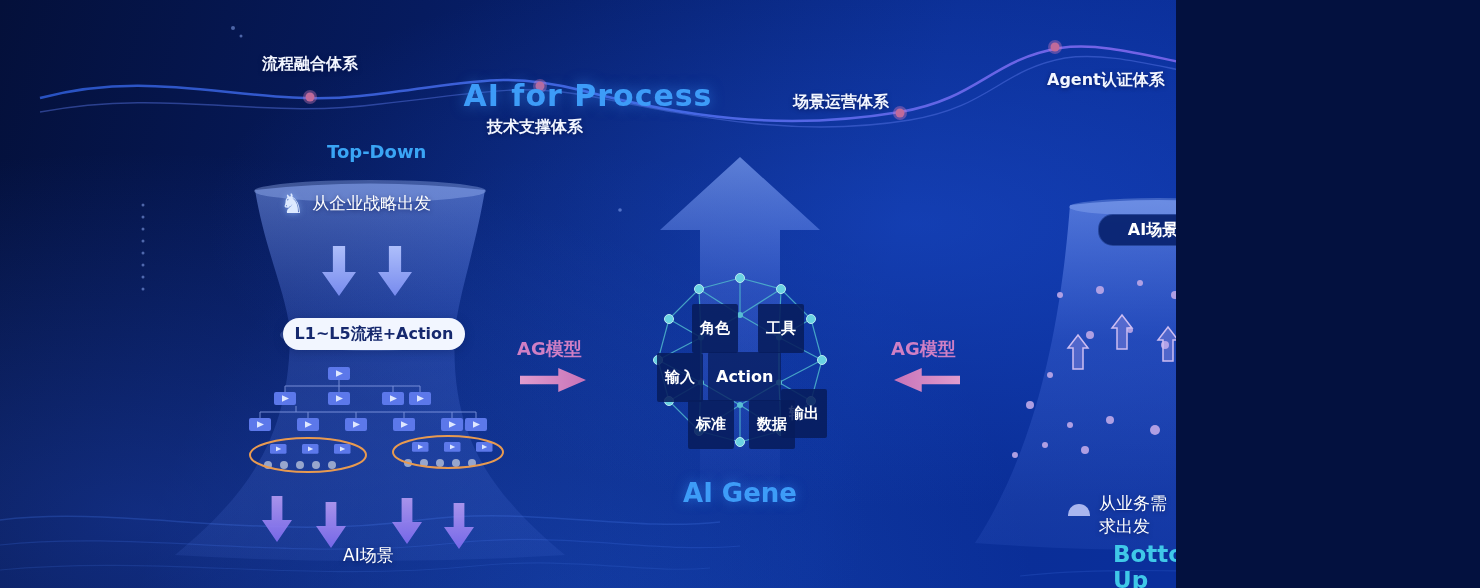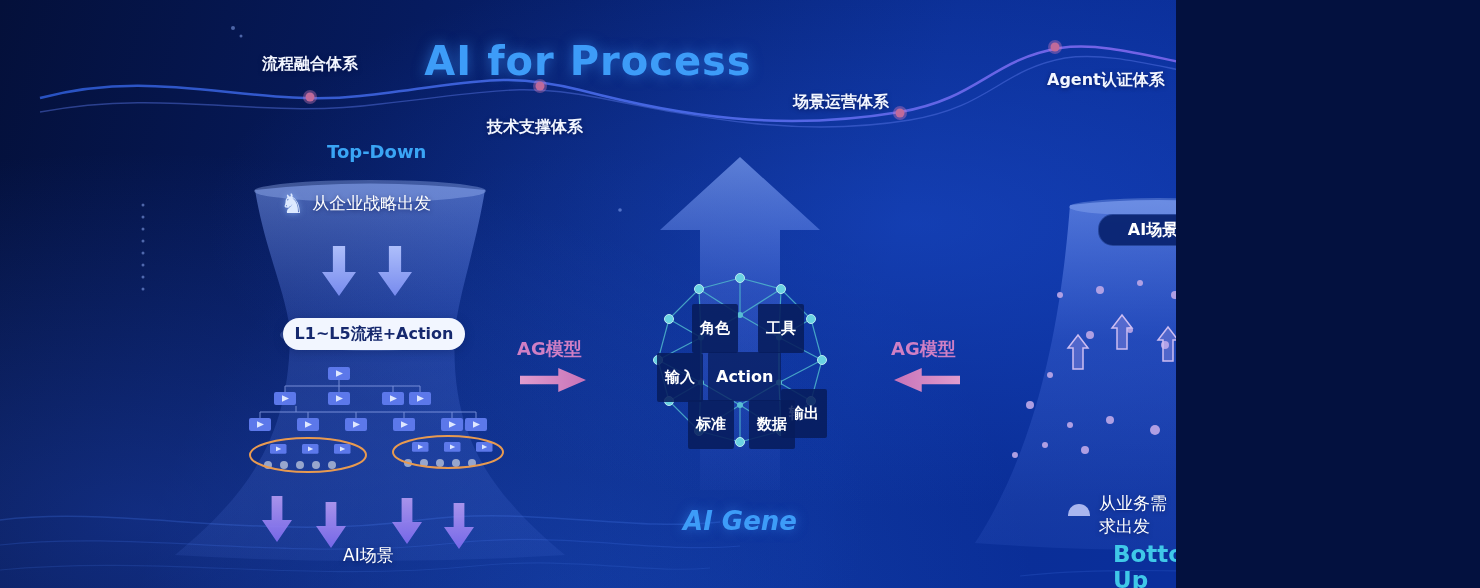--- a/index.html
+++ b/index.html
@@ -10,22 +10,23 @@
       radial-gradient(ellipse at 78% 38%, rgba(35,90,230,0.38), rgba(0,0,0,0) 55%),
       radial-gradient(ellipse at 12% 88%, rgba(45,95,235,0.30), rgba(0,0,0,0) 50%),
       radial-gradient(ellipse at 50% 115%, rgba(40,110,240,0.25), rgba(0,0,0,0) 55%),
       linear-gradient(105deg,#04103a 0%,#061b5f 32%,#0a2d92 72%,#0a2f9c 100%);
   }
   .abs{position:absolute;}
   svg{display:block;overflow:visible;}
 
   
   .title{
-    font-size:40px;font-weight:bold;color:#3d9cf8;letter-spacing:1px;
+    font-size:30px;font-weight:bold;color:#3d9cf8;letter-spacing:1px;
     text-shadow:0 0 14px rgba(60,150,255,0.55);
+    margin-top:40px;
   }
   .curve-label{font-size:16px;font-weight:bold;color:#f2f6ff;text-shadow:0 1px 4px rgba(0,10,60,.6);}
   .section-label-blue{font-size:18px;font-weight:bold;color:#3aa5f5;}
   .section-label-teal{font-size:23px;font-weight:bold;color:#3fc8e8;}
   .white-bold{font-size:17px;font-weight:normal;color:#ffffff;text-shadow:0 1px 4px rgba(0,10,60,.5);}
   .caption{font-size:26px;font-weight:bold;color:#3d9cf8;text-shadow:0 0 12px rgba(60,150,255,.5);}
   .ag-label{font-size:18px;font-weight:bold;color:#cf7fc4;}
 
   .pill-light{
     background:#f2f6ff;color:#16296e;font-size:16px;font-weight:bold;
@@ -242,21 +243,21 @@
   </svg>
 
   <div class="gene-pill" style="left:692px;top:304px;">角色</div>
   <div class="gene-pill" style="left:758px;top:304px;">工具</div>
   <div class="gene-pill" style="left:657px;top:353px;">输入</div>
   <div class="gene-pill action" style="left:708px;top:352px;">Action</div>
   <div class="gene-pill" style="left:781px;top:353px;margin-top:36px;">输出</div>
   <div class="gene-pill" style="left:688px;top:400px;">标准</div>
   <div class="gene-pill" style="left:749px;top:400px;">数据</div>
 
-  <div class="abs caption" style="left:640px;top:506px;width:200px;text-align:center;font-style:italic;">AI Gene</div>
+  <div class="abs caption" style="left:640px;top:478px;width:200px;text-align:center;">AI Gene</div>
 
   <div class="abs ag-label" style="left:517px;top:337px;">AG模型</div>
   <div class="abs ag-arrow-right" style="left:520px;top:368px;"></div>
 
   <div class="abs ag-label" style="left:891px;top:337px;">AG模型</div>
   <div class="abs ag-arrow-left" style="left:894px;top:368px;"></div>
 
   <svg class="abs" style="left:940px;top:195px;" width="450" height="360">
     <defs>
       <linearGradient id="fr" x1="0" y1="0" x2="0" y2="1">

